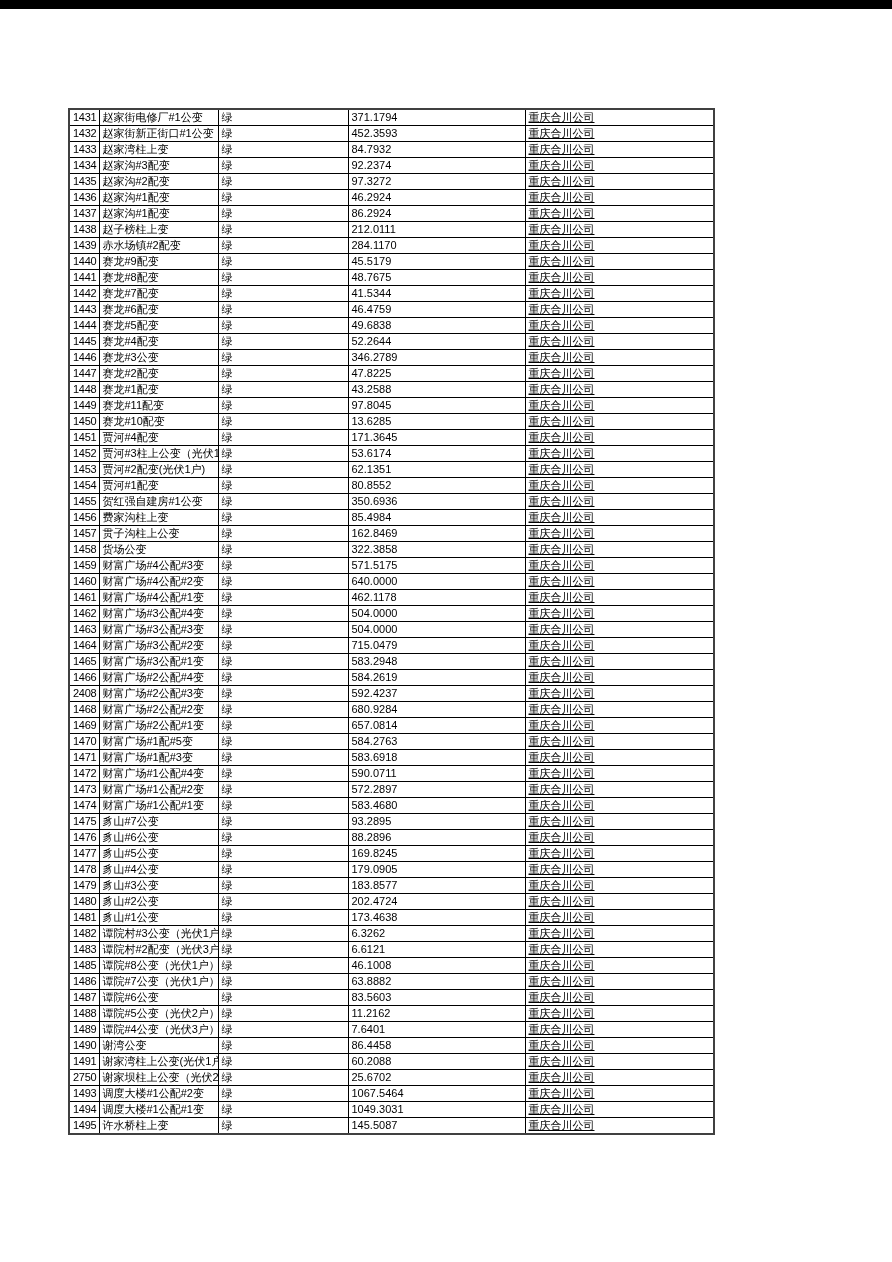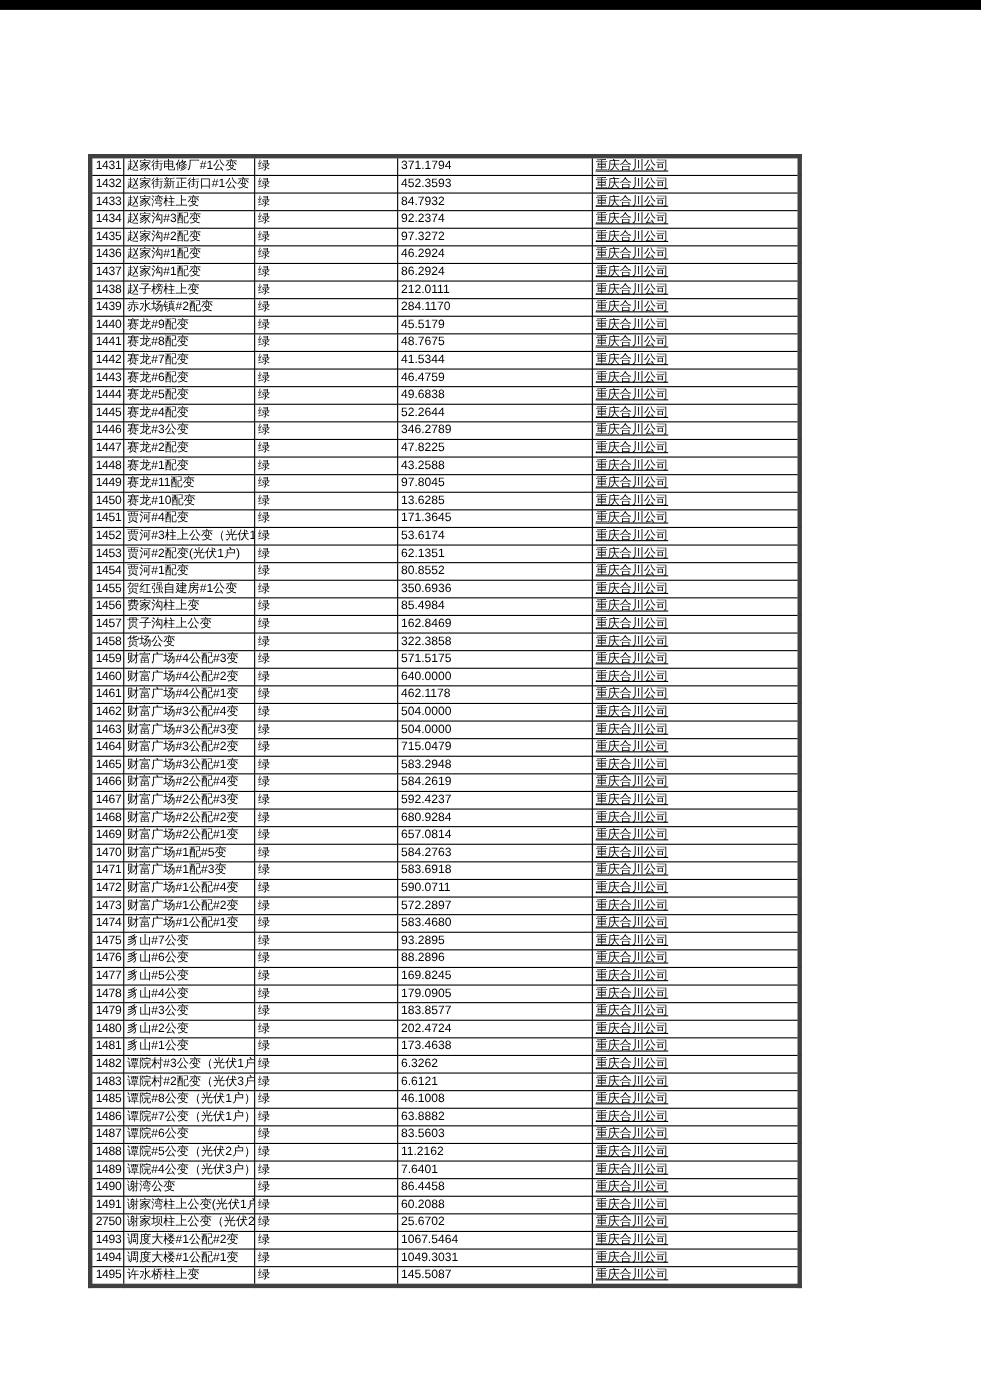--- a/index.html
+++ b/index.html
@@ -18,27 +18,26 @@
   .top-bar {
     position: absolute;
     left: 0;
     top: 0;
     width: 892px;
     height: 9px;
     background: #000000;
   }
   table.grid {
     position: absolute;
-    left: 80px;
+    left: 68px;
     top: 108px;
     width: 645px;
     border-collapse: collapse;
     table-layout: fixed;
-    border: 4px solid #404040;
-    margin-top: 32px;
+    border: 2px solid #404040;
   }
   table.grid td {
     border: 1px solid #000000;
     height: 16px;
     padding: 0 0 0 3px;
     font-size: 11px;
     line-height: 15px;
     color: #000000;
     white-space: nowrap;
     overflow: hidden;
@@ -312,21 +311,21 @@
     <td class="c4">重庆合川公司</td>
   </tr>
         <tr>
     <td class="c0">1466</td>
     <td class="c1">财富广场#2公配#4变</td>
     <td class="c2">绿</td>
     <td class="c3">584.2619</td>
     <td class="c4">重庆合川公司</td>
   </tr>
         <tr>
-    <td class="c0">1467</td>
+    <td class="c0">2408</td>
     <td class="c1">财富广场#2公配#3变</td>
     <td class="c2">绿</td>
     <td class="c3">592.4237</td>
     <td class="c4">重庆合川公司</td>
   </tr>
         <tr>
     <td class="c0">1468</td>
     <td class="c1">财富广场#2公配#2变</td>
     <td class="c2">绿</td>
     <td class="c3">680.9284</td>

